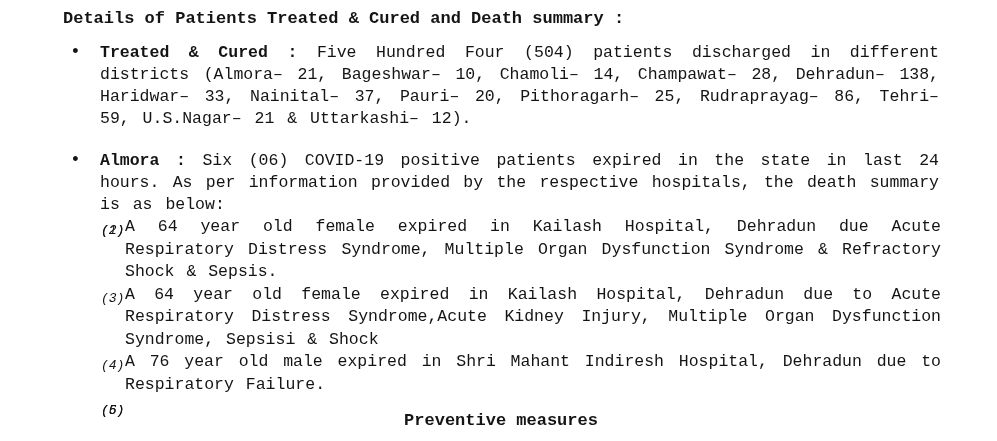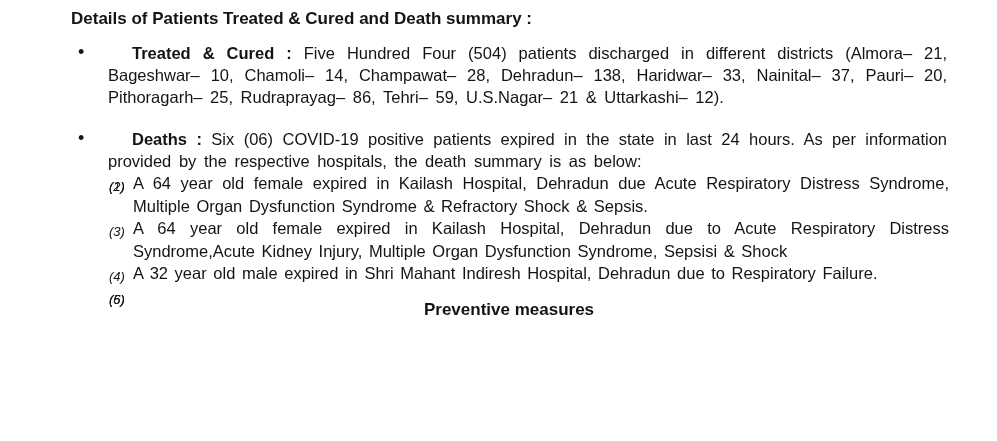--- a/index.html
+++ b/index.html
@@ -6,24 +6,23 @@
     margin: 0;
     padding: 0;
     background: #ffffff;
   }
   .doc {
     position: relative;
     width: 971px;
     height: 441px;
     background: #ffffff;
     overflow: hidden;
-    font-family: Liberation Sans, sans-serif;
+    font-family: Liberation Mono, monospace;
     font-size: 16.5px;
     color: #141414;
-    padding-left: 8px;
   }
   .doc-title {
     margin: 8px 32px 0 63px;
     font-weight: 700;
     font-size: 17px;
     line-height: 22px;
     white-space: nowrap;
   }
   .bullet-item {
     position: relative;
@@ -35,21 +34,21 @@
   }
   .bullet-item.treated { margin-top: 12px; }
   .bullet-item.deaths  { margin-top: 20px; }
   .bullet-marker {
     position: absolute;
     left: 70px;
     top: -1px;
     word-spacing: 0;
     font-size: 18px;
   }
-  .lead { font-weight: 700; margin-left: 24px; }
+  .lead { font-weight: 700; }
   .death-list { margin: 0; }
   .death-item {
     position: relative;
     padding-left: 125px;
     padding-right: 30px;
     text-align: justify;
     line-height: 22.5px;
     word-spacing: 2px;
   }
   .death-marker {
@@ -78,21 +77,21 @@
   <div class="doc-title">Details of Patients Treated &amp; Cured and Death summary :</div>
 
   <div class="bullet-item treated">
     <span class="bullet-marker">•</span>
     <span class="lead">Treated &amp; Cured :</span>
     <span>Five Hundred Four (504) patients discharged in different districts (Almora– 21, Bageshwar– 10, Chamoli– 14, Champawat– 28, Dehradun– 138, Haridwar– 33, Nainital– 37, Pauri– 20, Pithoragarh– 25, Rudraprayag– 86, Tehri– 59, U.S.Nagar– 21 &amp; Uttarkashi– 12).</span>
   </div>
 
   <div class="bullet-item deaths">
     <span class="bullet-marker">•</span>
-    <span class="lead">Deaths :</span>
+    <span class="lead">Almora :</span>
     <span>Six (06) COVID-19 positive patients expired in the state in last 24 hours. As per information provided by the respective hospitals, the death summary is as below:</span>
   </div>
 
   <div class="death-list">
 
     <div class="death-item">
       <span class="death-marker">(1)</span>
     </div>
 
     <div class="death-item">
@@ -100,21 +99,21 @@
       <span>A 64 year old female expired in Kailash Hospital, Dehradun due Acute Respiratory Distress Syndrome, Multiple Organ Dysfunction Syndrome &amp; Refractory Shock &amp; Sepsis.</span>
     </div>
 
     <div class="death-item">
       <span class="death-marker">(3)</span>
       <span>A 64 year old female expired in Kailash Hospital, Dehradun due to Acute Respiratory Distress Syndrome,Acute Kidney Injury, Multiple Organ Dysfunction Syndrome, Sepsisi &amp; Shock</span>
     </div>
 
     <div class="death-item">
       <span class="death-marker">(4)</span>
-      <span>A 32 year old male expired in Shri Mahant Indiresh Hospital, Dehradun due to Respiratory Failure.</span>
+      <span>A 76 year old male expired in Shri Mahant Indiresh Hospital, Dehradun due to Respiratory Failure.</span>
     </div>
 
     <div class="death-item">
       <span class="death-marker">(5)</span>
     </div>
 
     <div class="death-item">
       <span class="death-marker">(6)</span>
     </div>
 

